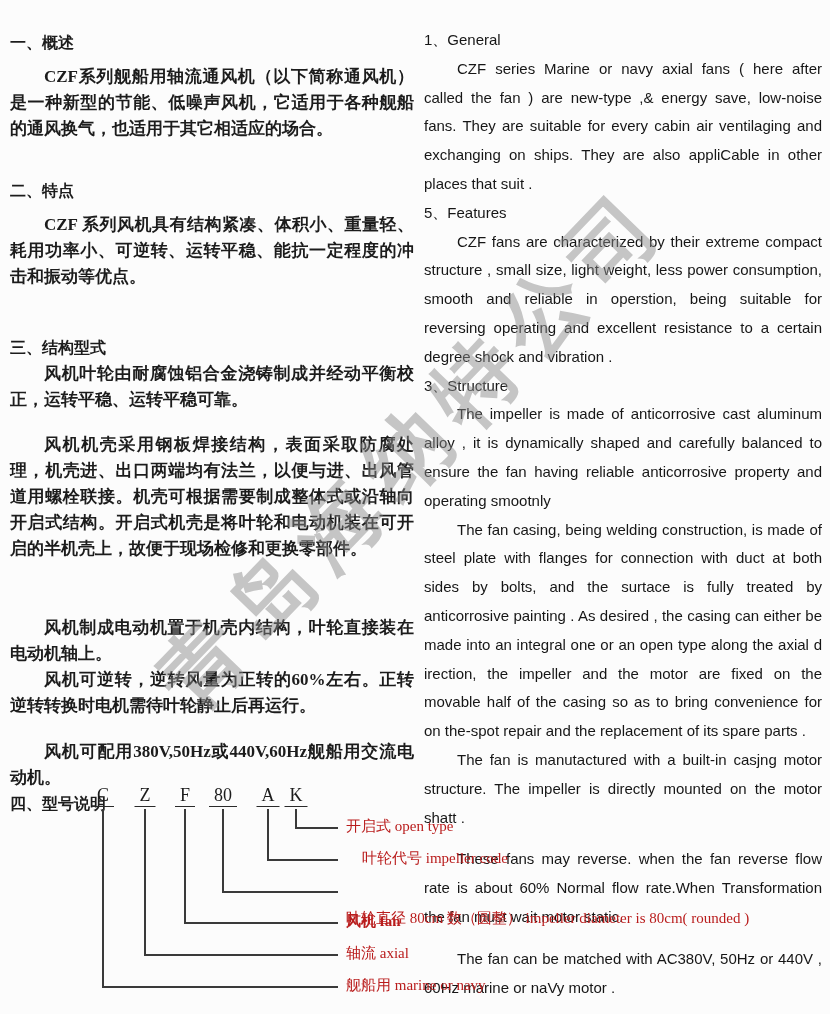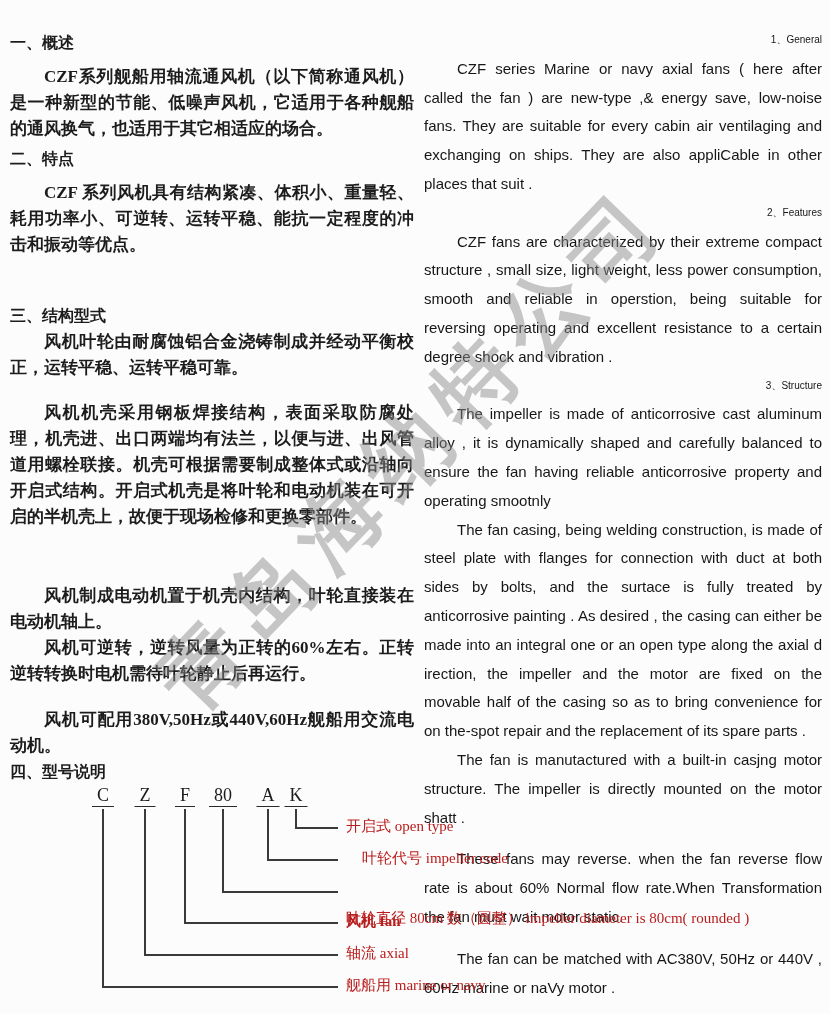--- a/index.html
+++ b/index.html
@@ -20,34 +20,34 @@
   
   .col-left {
     position:absolute; left:10px; top:30px; width:404px;
     font-size:17px; line-height:26px; font-weight:700;
     text-align:justify; z-index:2;
     font-family:"Liberation Serif", serif;
   }
   .col-left h3 { font-size:16px; line-height:26px; font-weight:700; }
   .col-left p { text-indent:2em; }
   .p-mb8  { margin-bottom:8px; }
-  .p1 { margin-bottom:4px; }
+  .p1 { margin-bottom:36px; }
   .p2 { margin-bottom:45px; }
   .p3 { margin-bottom:19px; }
   .p4 { margin-bottom:53px; }
   .p5 { }
   .p6 { margin-bottom:20px; }
   .p7 { margin-bottom:0; }
   .col-right {
     position:absolute; left:424px; top:26px; width:398px;
     font-size:15px; line-height:28.8px; font-weight:400;
     text-align:justify; z-index:2; color:#161616;
     font-family:"Liberation Sans", sans-serif;
   }
-  .col-right h3 { font-size:10px; line-height:28.8px; font-weight:400; text-align:right; }
+  .col-right h3 { font-size:15px; line-height:28.8px; font-weight:400; text-align:left; }
   .col-right p { text-indent:2.2em; }
   .gap-top { margin-top:13px; }
   
   .diagram { position:absolute; left:0; top:0; width:830px; height:1014px; z-index:3; }
   .code-letter {
     position:absolute; transform:translateX(-50%);
     font-family:"Liberation Serif", serif; font-size:18px; line-height:18px;
     border-bottom:1.5px solid #2a2a2a; padding:0 5px 2px 5px; color:#1c1c1c;
   }
   .vline { position:absolute; width:1.5px; background:#3a3a3a; }
@@ -74,21 +74,21 @@
     <p class="p4">风机机壳采用钢板焊接结构，表面采取防腐处理，机壳进、出口两端均有法兰，以便与进、出风管道用螺栓联接。机壳可根据需要制成整体式或沿轴向开启式结构。开启式机壳是将叶轮和电动机装在可开启的半机壳上，故便于现场检修和更换零部件。</p>
     <p class="p5">风机制成电动机置于机壳内结构，叶轮直接装在电动机轴上。</p>
     <p class="p6">风机可逆转，逆转风量为正转的60%左右。正转逆转转换时电机需待叶轮静止后再运行。</p>
     <p class="p7">风机可配用380V,50Hz或440V,60Hz舰船用交流电动机。</p>
     <h3>四、型号说明</h3>
   </div>
 
   <div class="col-right">
     <h3>1、General</h3>
     <p>CZF series Marine or navy axial fans ( here after called the fan ) are new-type ,&amp; energy save, low-noise fans. They are suitable for every cabin air ventilaging and exchanging on ships. They are also appliCable in other places that suit .</p>
-    <h3>2、Features</h3>
+    <h3>5、Features</h3>
     <p>CZF fans are characterized by their extreme compact structure , small  size, light weight, less power consumption, smooth and reliable in operstion, being suitable for reversing operating and excellent resistance to a certain degree shock and vibration .</p>
     <h3>3、Structure</h3>
     <p>The impeller is made of anticorrosive cast aluminum alloy , it is dynamically shaped and carefully balanced to ensure the fan having reliable anticorrosive property and operating smootnly</p>
     <p>The fan casing, being welding construction, is made of steel plate with flanges for connection with duct at both sides by bolts, and the surtace is fully treated by anticorrosive painting . As desired , the casing can either be made into an integral one or an open type along the axial d irection, the impeller and the motor are fixed on the movable half of the casing so as to bring convenience for on the-spot repair and the replacement of its spare parts .</p>
     <p>The fan is manutactured with a built-in casjng motor structure. The impeller is directly mounted on the motor shatt .</p>
     <p class="gap-top">These fans may reverse. when the fan reverse flow rate is about 60% Normal flow rate.When Transformation the fan must wait motor static.</p>
     <p class="gap-top">The fan can be matched with AC380V, 50Hz or 440V , 60Hz marine or naVy motor .</p>
 
   </div>
 

